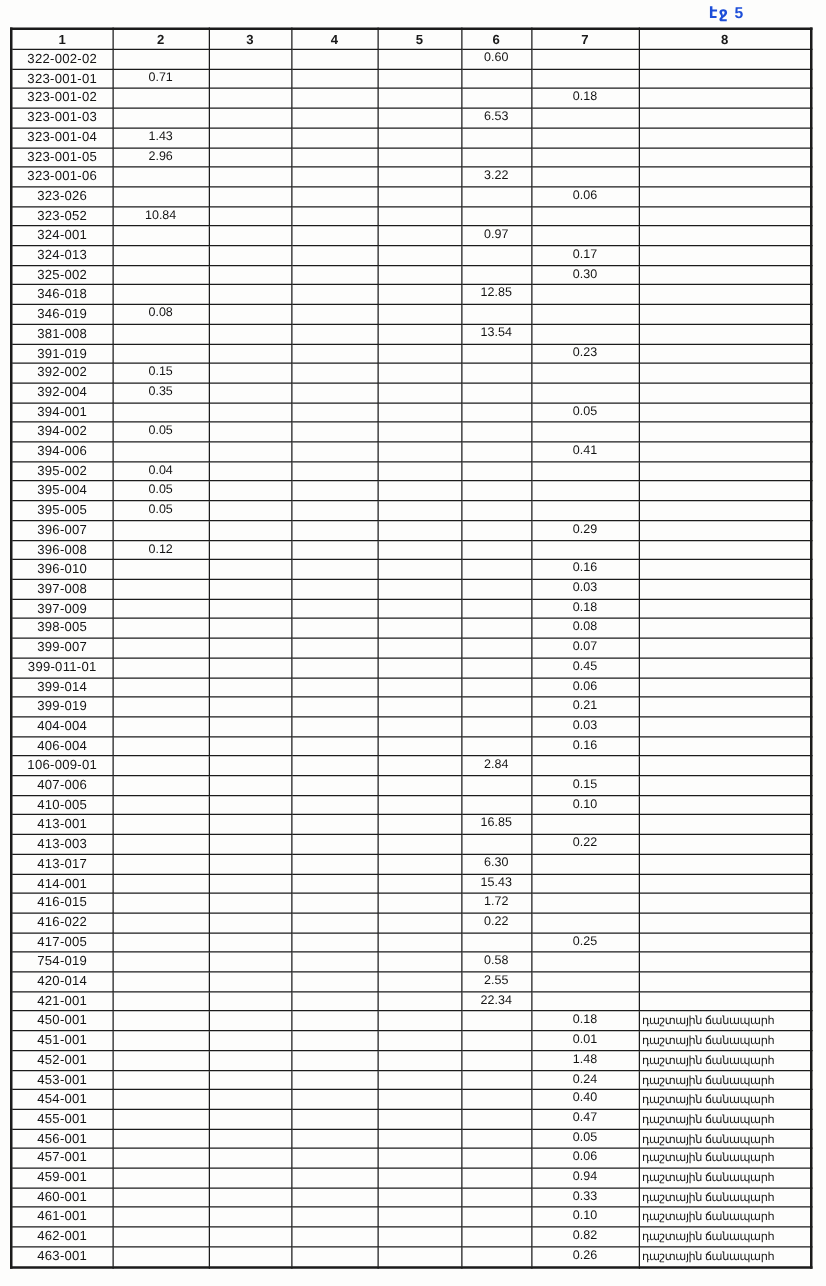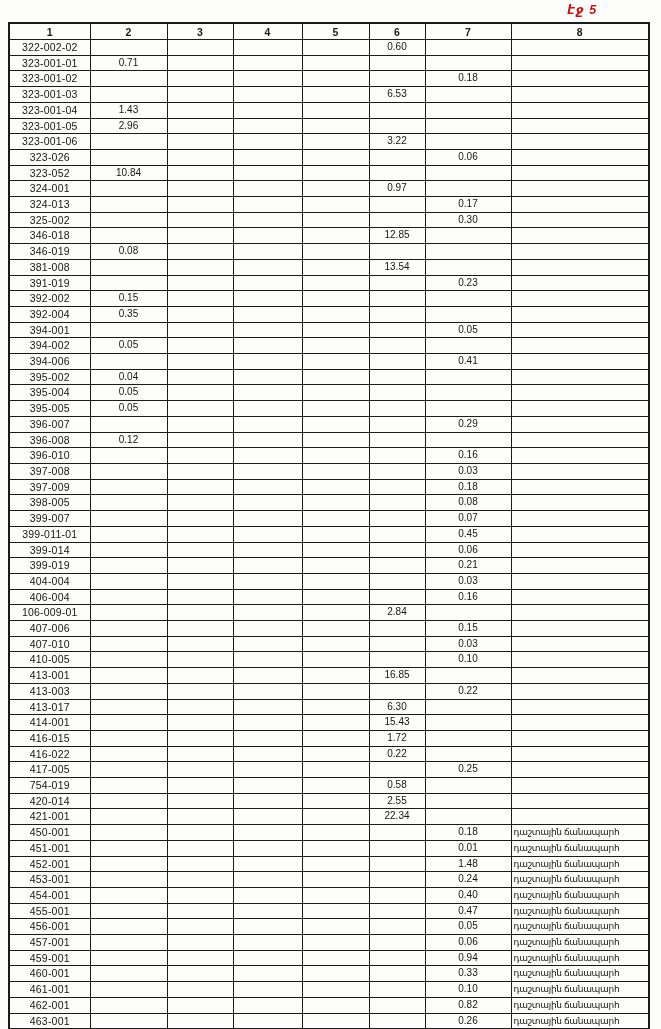--- a/index.html
+++ b/index.html
@@ -3,21 +3,21 @@
 <meta charset="utf-8">
 <style>
   html,body{margin:0;padding:0;}
   body{
     width:661px;height:1029px;position:relative;background:#fdfdfc;
     font-family:"Liberation Sans","DejaVu Sans",sans-serif;color:#161616;
     overflow:hidden;
   }
   .page-label{
     position:absolute;top:2px;left:567px;font-size:12.5px;font-weight:bold;
-    letter-spacing:1px;color:#b91c1c;font-style:italic;
+    letter-spacing:1px;color:#1d4ed8;
   }
   table.doc{
     position:absolute;left:8px;top:22px;width:640px;height:990px;
     border-collapse:collapse;table-layout:fixed;
   }
   table.doc,table.doc td,table.doc th{
     border:1.4px solid #1b1b1b;
   }
   table.doc{border-width:2px;}
   table.doc th{
@@ -441,30 +441,20 @@
         <td class="c1">407-006</td>
         <td class="c2"></td>
         <td class="c3"></td>
         <td class="c4"></td>
         <td class="c5"></td>
         <td class="c6"></td>
         <td class="c7">0.15</td>
         <td class="c8"></td>
       </tr>
       <tr>
-        <td class="c1">407-010</td>
-        <td class="c2"></td>
-        <td class="c3"></td>
-        <td class="c4"></td>
-        <td class="c5"></td>
-        <td class="c6"></td>
-        <td class="c7">0.03</td>
-        <td class="c8"></td>
-      </tr>
-      <tr>
         <td class="c1">410-005</td>
         <td class="c2"></td>
         <td class="c3"></td>
         <td class="c4"></td>
         <td class="c5"></td>
         <td class="c6"></td>
         <td class="c7">0.10</td>
         <td class="c8"></td>
       </tr>
       <tr>

